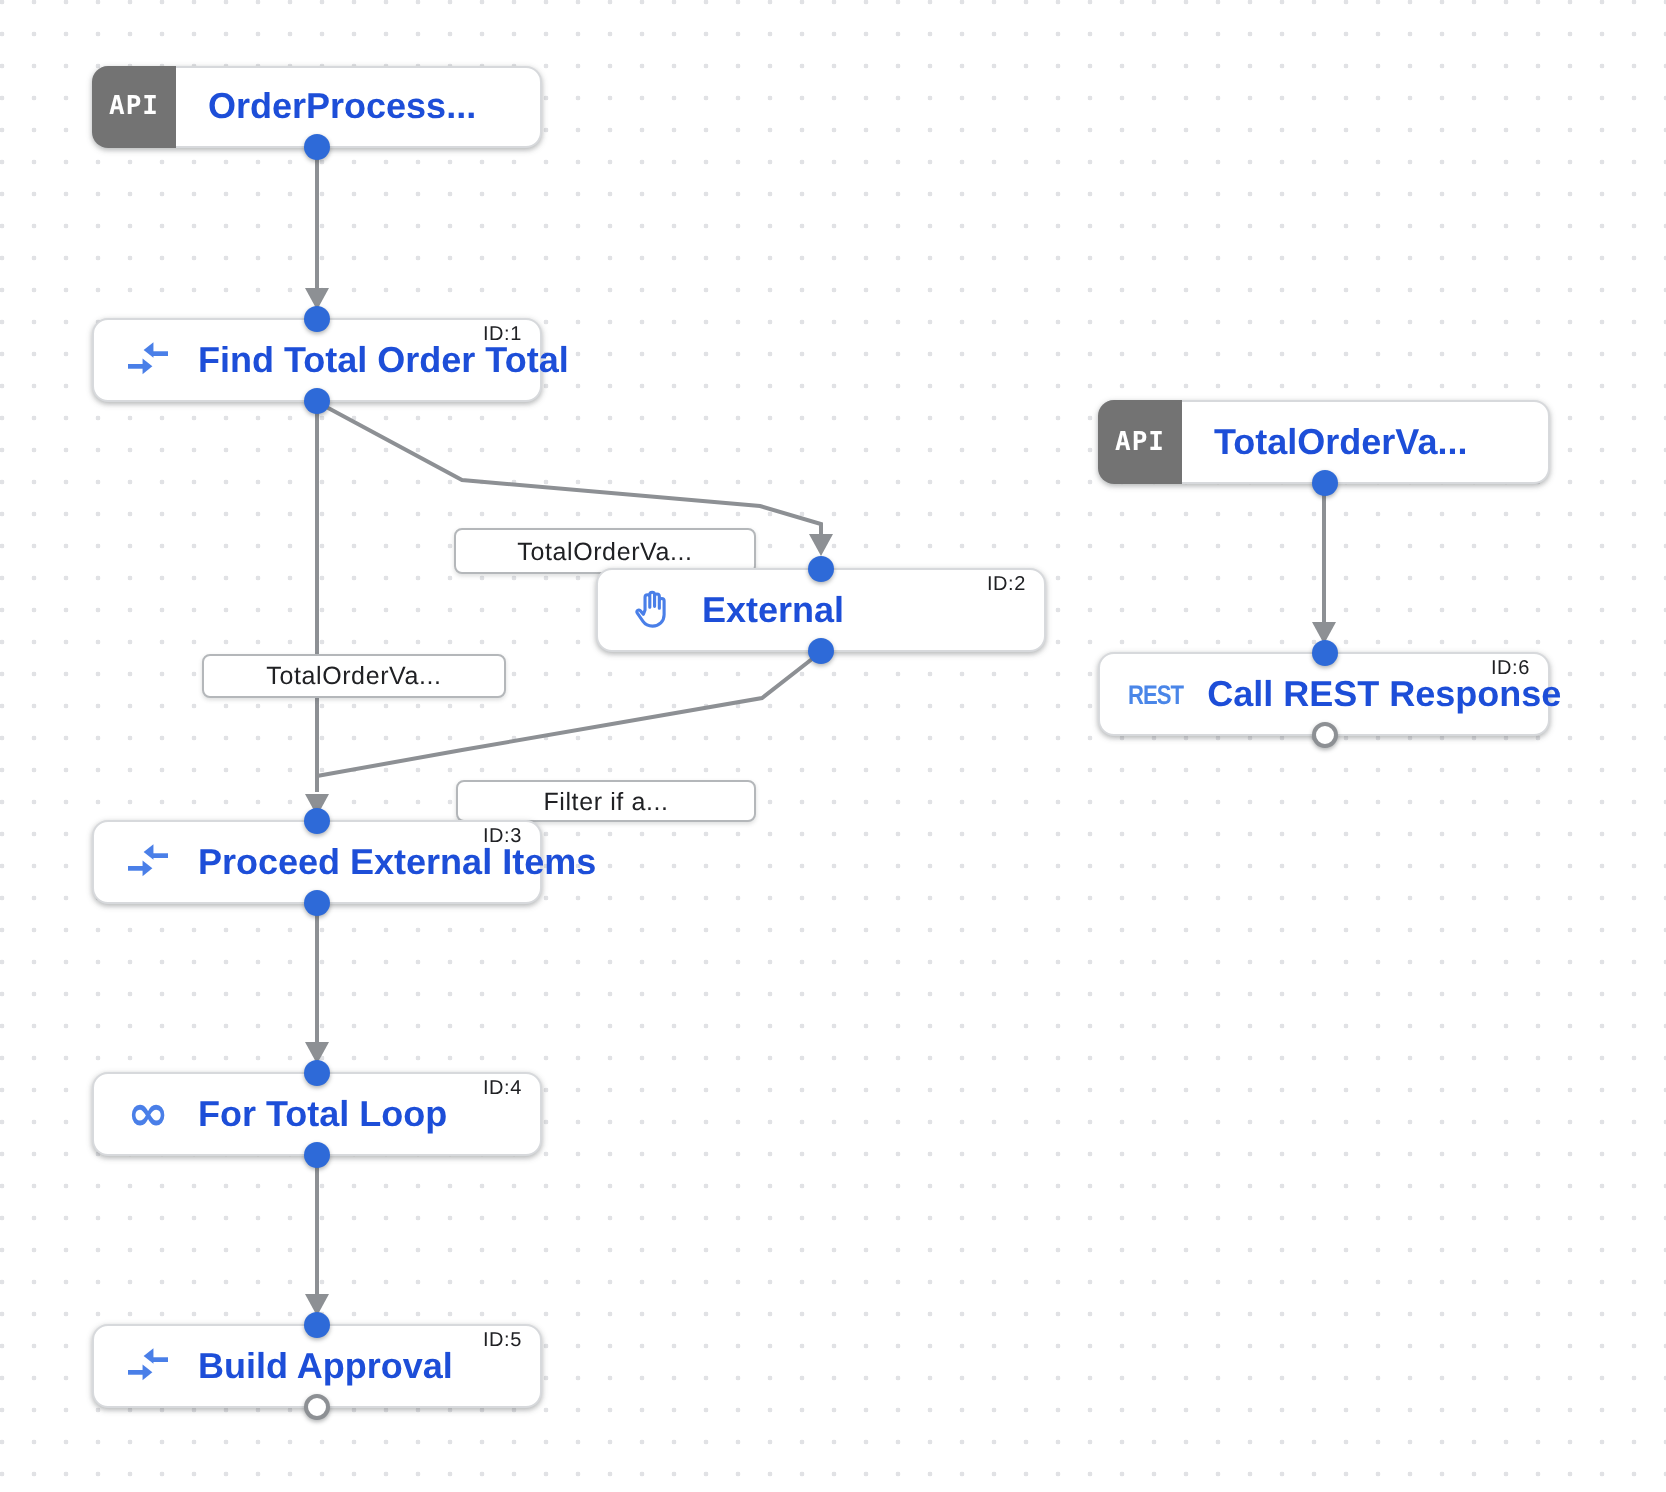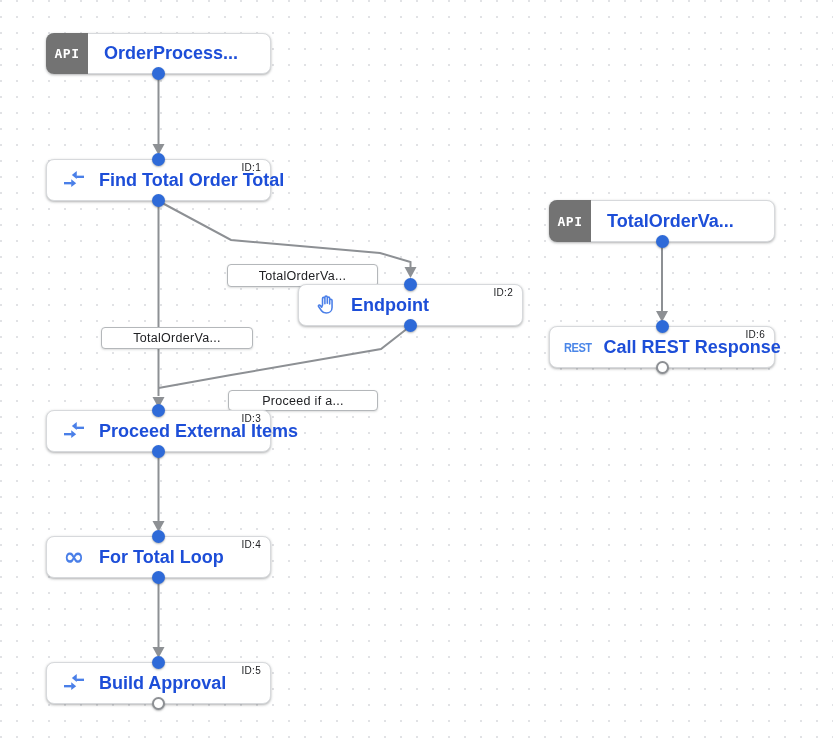--- a/index.html
+++ b/index.html
@@ -67,21 +67,21 @@
 
     <path class="edge" d="M158.5 452 V521"></path>
     <path class="arrow" d="M152.5 521 h12 L158.5 532 Z"></path>
 
     <path class="edge" d="M158.5 578 V647"></path>
     <path class="arrow" d="M152.5 647 h12 L158.5 658 Z"></path>
   </svg>
 
   <div class="edge-label" style="left:227px;top:228px;width:151px;height:23px;">TotalOrderVa...</div>
   <div class="edge-label" style="left:101px;top:291px;width:152px;height:22px;">TotalOrderVa...</div>
-  <div class="edge-label" style="left:228px;top:354px;width:150px;height:21px;">Proceed if a...</div>
+  <div class="edge-label" style="left:228px;top:354px;width:150px;height:21px;">Filter if a...</div>
 
   <div class="node" style="left:46px;top:33px;height:41px;">
     <div class="badge" style="height:41px;">API</div>
     <span class="node-title">OrderProcess...</span>
     <div class="port bottom"></div>
   </div>
 
   <div class="node" style="left:46px;top:159px;">
     <span class="task-icon">
       <svg viewBox="0 0 24 22" width="22" height="20" fill="#4a7fe8">
@@ -102,21 +102,21 @@
     <span class="node-title">TotalOrderVa...</span>
     <div class="port bottom"></div>
   </div>
 
   <div class="node" style="left:298px;top:284px;">
     <span class="task-icon">
       <svg viewBox="0 0 24 24" width="22" height="22" fill="none" stroke="#4a7fe8" stroke-width="1.7" stroke-linecap="round" stroke-linejoin="round">
         <path d="M8.2 12V5a1.3 1.3 0 0 1 2.6 0v5.5V3.6a1.3 1.3 0 0 1 2.6 0V10V4.6a1.3 1.3 0 0 1 2.6 0V11V7a1.3 1.3 0 0 1 2.6 0v7.6c0 3.6-2.7 6.2-6.3 6.2-2.3 0-4-.9-5.2-2.6l-3.2-4.6c-.5-.75.1-1.7 1-1.6.35.04.66.22.88.5l1.5 1.9z"></path>
       </svg>
     </span>
-    <span class="node-title">Endpoint</span>
+    <span class="node-title">External</span>
     <span class="task-id">ID:2</span>
     <div class="port top"></div>
     <div class="port bottom"></div>
   </div>
 
   <div class="node" style="left:549px;top:326px;width:226px;">
     <span class="icon-rest">REST</span>
     <span class="node-title">Call REST Response</span>
     <span class="task-id">ID:6</span>
     <div class="port top"></div>

